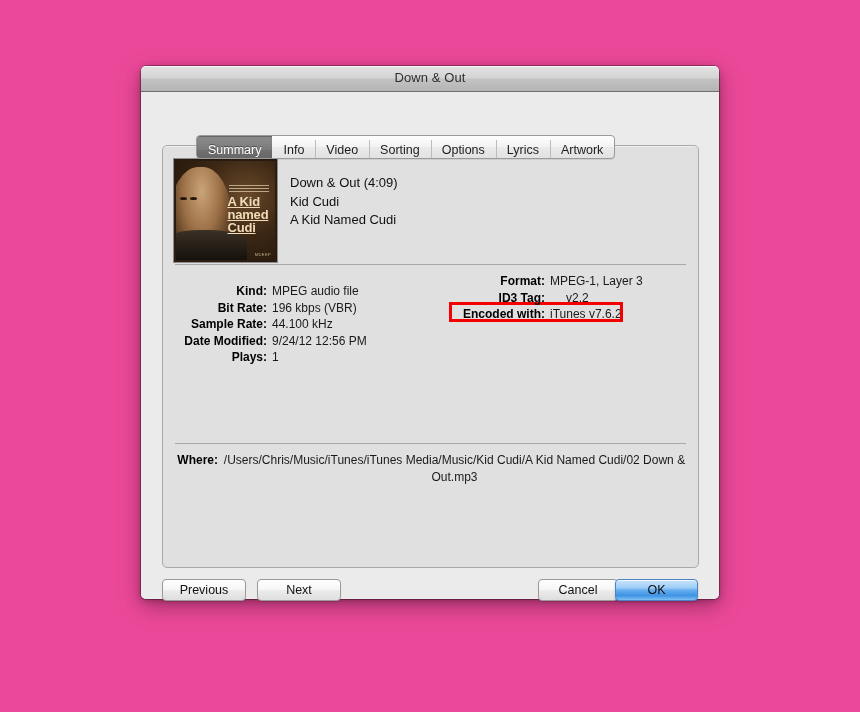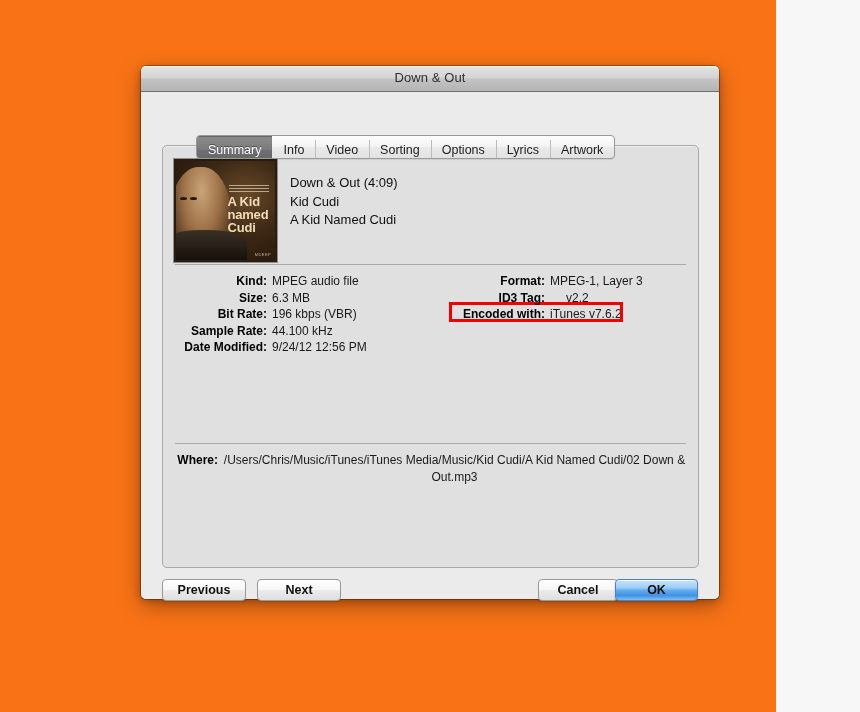--- a/index.html
+++ b/index.html
@@ -8,23 +8,23 @@
     background: #f7f7f7;
     width: 860px;
     height: 712px;
     overflow: hidden;
     font-family: "Liberation Sans", sans-serif;
     -webkit-font-smoothing: antialiased;
   }
 
   #stage {
     position: relative;
-    width: 776px;
+    width: 860px;
     height: 712px;
-    background: #f97316;
+    background: #ec4899;
   }
 
   
   .window {
     position: absolute;
     left: 141px;
     top: 66px;
     width: 578px;
     height: 533px;
     border-radius: 6px 6px 5px 5px;
@@ -183,20 +183,21 @@
     left: 52%;
     top: 34%;
     width: 46%;
     color: #f0dcb6;
     font-family: "Liberation Sans", sans-serif;
     font-weight: bold;
     font-size: 13px;
     line-height: 13px;
     text-align: left;
     letter-spacing: -0.2px;
+    text-decoration: underline;
   }
   .art-label {
     position: absolute;
     right: 4%;
     bottom: 3%;
     color: #d9c49e;
     font-size: 4px;
     letter-spacing: 0.4px;
     opacity: 0.85;
   }
@@ -226,21 +227,21 @@
     top: 127px;
     left: 0;
     right: 0;
     font-size: 12px;
     color: #000;
   }
   .meta-col {
     position: absolute;
     top: 0;
   }
-  .meta-col.left  { left: 0;   width: 276px; }
+  .meta-col.left  { left: 0;   width: 276px; margin-top: 10px; }
   .meta-col.right { left: 276px; width: 259px; }
 
   .meta-row {
     display: flex;
     line-height: 16.5px;
     height: 16.5px;
   }
   .meta-label {
     font-weight: bold;
     text-align: right;
@@ -297,21 +298,20 @@
     text-align: center;
   }
 
   
   .buttons {
     position: absolute;
     left: 21px;
     right: 21px;
     top: 487px;
     height: 22px;
-    font-weight: bold;
   }
   .btn {
     position: absolute;
     top: 0;
     height: 22px;
     min-width: 76px;
     padding: 0 12px;
     border: 1px solid #9a9a9a;
     border-radius: 4px;
     background: linear-gradient(to bottom, #ffffff 0%, #f6f6f6 48%, #ececec 52%, #dedede 100%);
@@ -389,34 +389,34 @@
 
         <div class="sep top"></div>
 
         <div class="meta">
           <div class="meta-col left" id="meta-left">
               <div class="meta-row">
                 <div class="meta-label">Kind:</div>
                 <div class="meta-value">MPEG audio file</div>
               </div>
               <div class="meta-row">
-                <div class="meta-label">Size:</div>
-                <div class="meta-value">6.3 MB</div>
-              </div>
-              <div class="meta-row">
                 <div class="meta-label">Bit Rate:</div>
                 <div class="meta-value">196 kbps (VBR)</div>
               </div>
               <div class="meta-row">
                 <div class="meta-label">Sample Rate:</div>
                 <div class="meta-value">44.100 kHz</div>
               </div>
               <div class="meta-row">
                 <div class="meta-label">Date Modified:</div>
                 <div class="meta-value">9/24/12 12:56 PM</div>
+              </div>
+              <div class="meta-row">
+                <div class="meta-label">Plays:</div>
+                <div class="meta-value">1</div>
               </div>
             </div>
           <div class="meta-col right" id="meta-right">
             <div class="highlight-box"></div>
           <div class="meta-row">
                 <div class="meta-label">Format:</div>
                 <div class="meta-value">MPEG-1, Layer 3</div>
               </div>
               <div class="meta-row boxed">
                 <div class="meta-label">ID3 Tag:</div>

